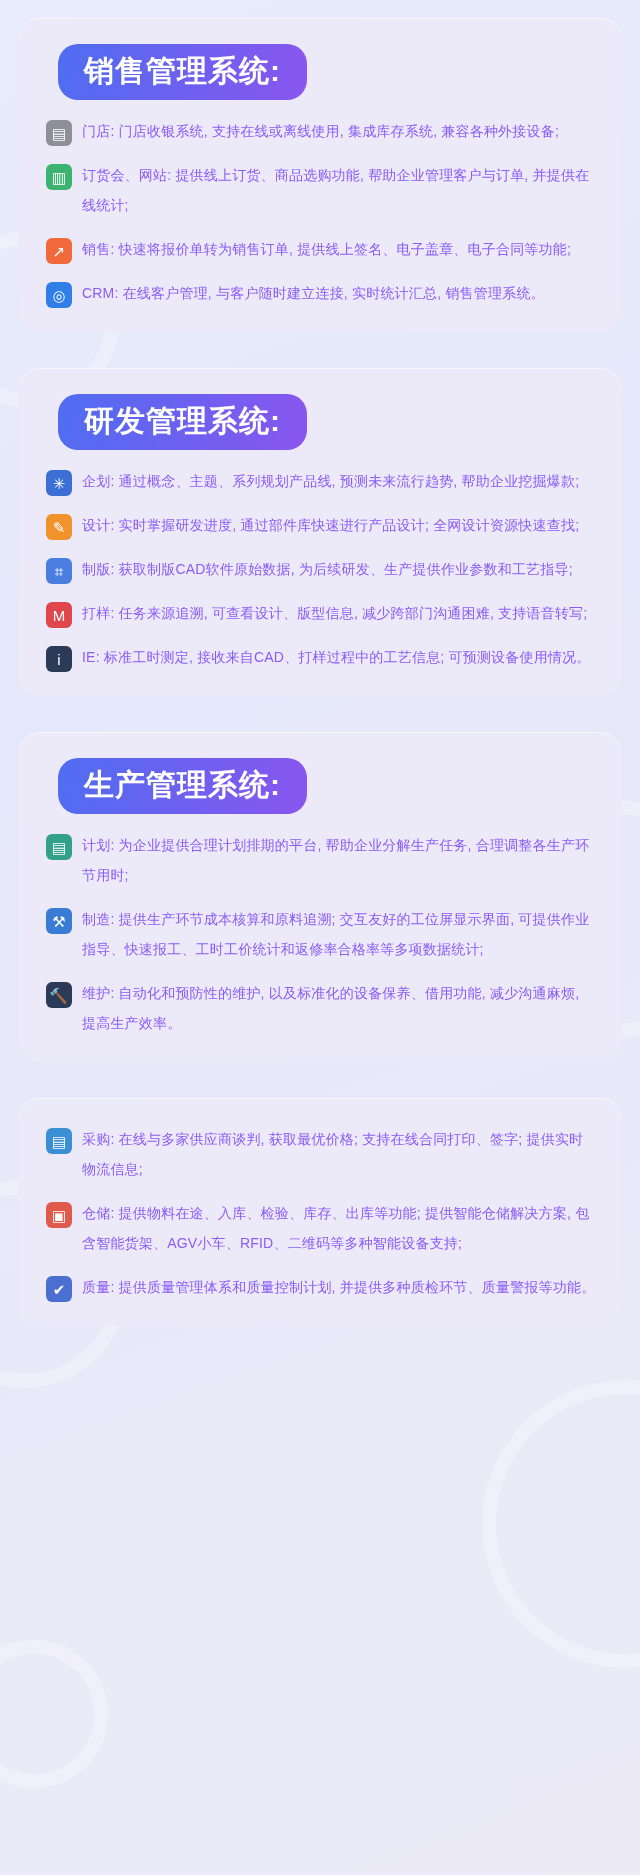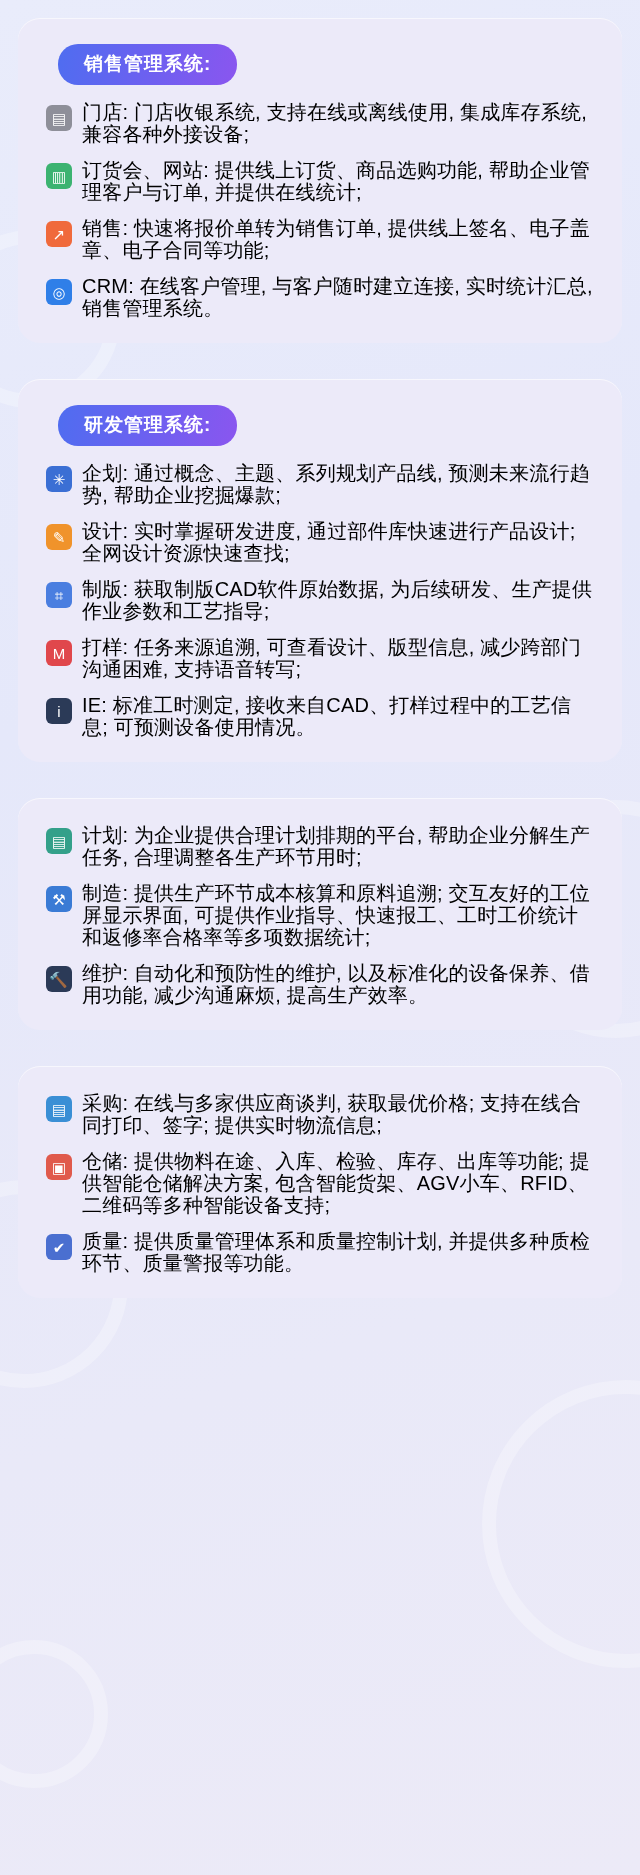--- a/index.html
+++ b/index.html
@@ -42,21 +42,21 @@
     margin-bottom: 36px;
     padding: 26px 22px 22px 22px;
     box-sizing: border-box;
     box-shadow: 0 1px 0 rgba(255,255,255,0.6) inset;
   }
 
   .card-title {
     display: inline-block;
     background: linear-gradient(100deg, #4f6df0 0%, #6f5ff0 55%, #8a56ef 100%);
     color: #ffffff;
-    font-size: 19px;
+    font-size: 30px;
     font-weight: bold;
     letter-spacing: 1px;
     border-radius: 20px;
     padding: 7px 26px 8px 26px;
     margin-left: 18px;
     margin-bottom: 16px;
     white-space: nowrap;
   }
 
   .item {
@@ -77,23 +77,23 @@
     display: flex;
     align-items: center;
     justify-content: center;
     font-size: 15px;
     color: #ffffff;
     line-height: 1;
     box-sizing: border-box;
   }
 
   .item-text {
-    font-size: 20px;
-    line-height: 22px;
-    color: #000000;
+    font-size: 14px;
+    line-height: 30px;
+    color: #8b5cf6;
     letter-spacing: 0.2px;
   }
 </style>
 </head>
 <body>
 
 <div class="bg-circle bg-c1"></div>
 <div class="bg-circle bg-c2"></div>
 <div class="bg-circle bg-c3"></div>
 <div class="bg-circle bg-c4"></div>
@@ -148,20 +148,21 @@
       <div class="item-text">打样: 任务来源追溯, 可查看设计、版型信息, 减少跨部门沟通困难, 支持语音转写;</div>
     </div>
 
     <div class="item">
       <div class="item-icon" style="background:#2b3a57;">i</div>
       <div class="item-text">IE: 标准工时测定, 接收来自CAD、打样过程中的工艺信息; 可预测设备使用情况。</div>
     </div>
   </div>
 
   <div class="card">
+    <div class="card-title">生产管理系统:</div>
 
     <div class="item">
       <div class="item-icon" style="background:#33a08a;">▤</div>
       <div class="item-text">计划: 为企业提供合理计划排期的平台, 帮助企业分解生产任务, 合理调整各生产环节用时;</div>
     </div>
 
     <div class="item">
       <div class="item-icon" style="background:#3a7bd5;">⚒</div>
       <div class="item-text">制造: 提供生产环节成本核算和原料追溯; 交互友好的工位屏显示界面, 可提供作业指导、快速报工、工时工价统计和返修率合格率等多项数据统计;</div>
     </div>

